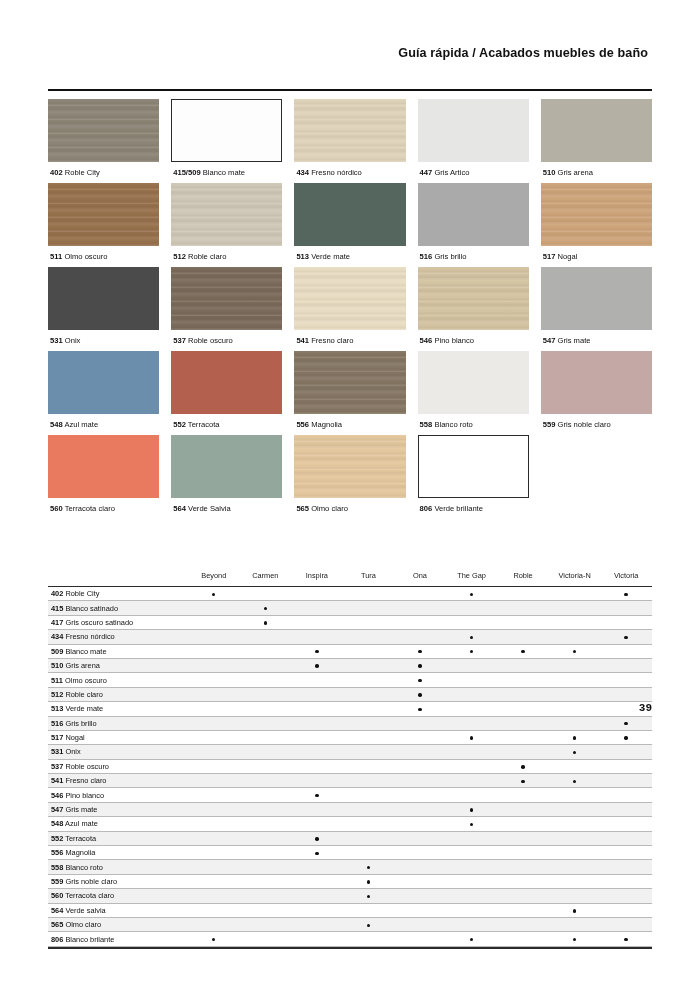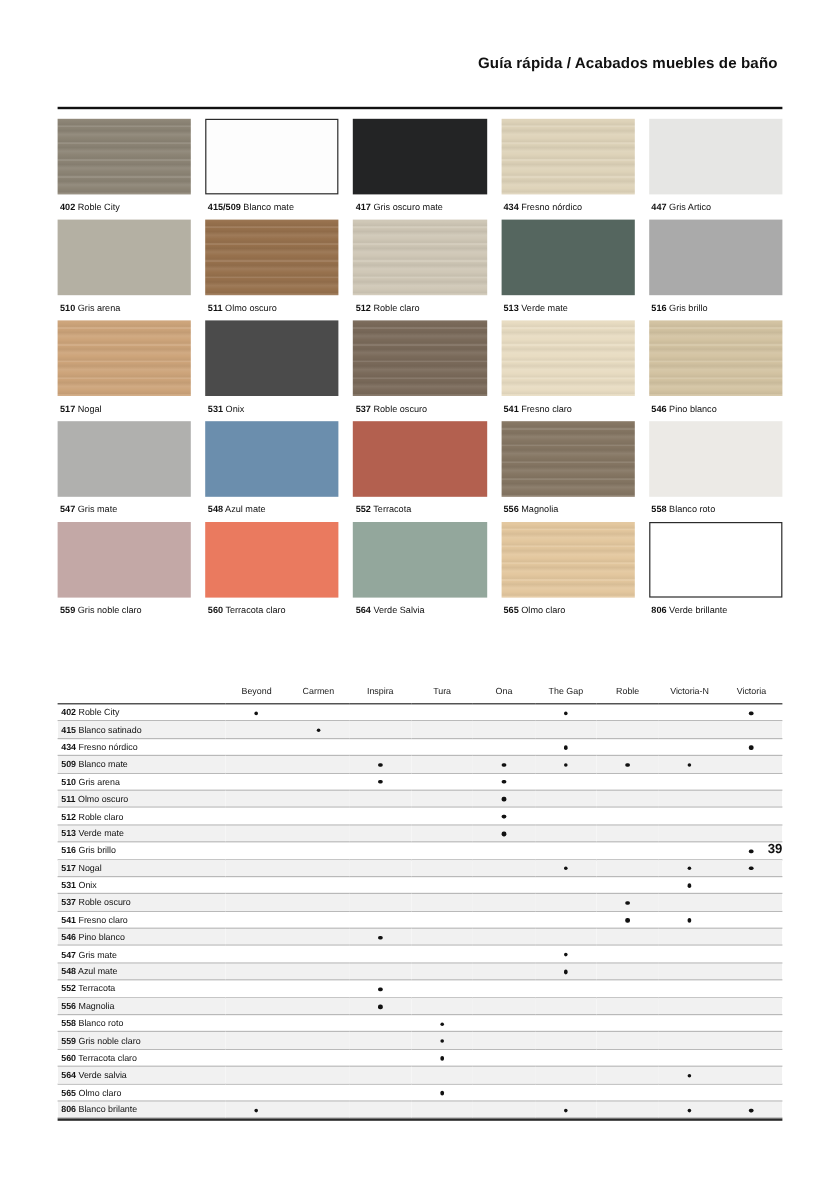--- a/index.html
+++ b/index.html
@@ -74,21 +74,21 @@
     display: inline-block; width: 3.4px; height: 3.4px;
     border-radius: 50%; background: #111; vertical-align: middle;
   }
   .table-bottom-rule {
     width: 100%; height: 1.8px; background: #2b2b2b; margin-top: 0px;
   }
 
   
   .footer {
     position: absolute; bottom: 36px; right: 48px;
-    font-size: 11px; font-weight: bold; color: #111;
+    font-size: 11px; font-weight: bold; color: #111; font-family: Liberation Mono, monospace;
   }
 </style>
 </head>
 <body>
 
 <div class="page">
 
   <div class="header">
     <div class="header-title">Guía rápida / Acabados muebles de baño</div>
   </div>
@@ -96,24 +96,20 @@
   <div class="rule-top"></div>
 
   <div class="swatch-grid">
       <div class="swatch-cell">
         <div class="swatch-chip" style="background: repeating-linear-gradient(0deg, rgba(255, 255, 255, 0.1) 0px, rgba(255, 255, 255, 0.1) 1px, rgba(0, 0, 0, 0.043) 2px, rgba(0, 0, 0, 0) 5px, rgba(255, 255, 255, 0.07) 8px, rgba(0, 0, 0, 0.05) 11px, rgba(255, 255, 255, 0) 14px) rgb(140, 132, 117);"></div>
         <div class="swatch-label"><b>402</b> <span>Roble City</span></div>
       </div>
       <div class="swatch-cell">
         <div class="swatch-chip outlined" style="background: rgb(253, 253, 253);"></div>
         <div class="swatch-label"><b>415/509</b> <span>Blanco mate</span></div>
-      </div>
-      <div class="swatch-cell">
-        <div class="swatch-chip" style="background: rgb(35, 36, 37);"></div>
-        <div class="swatch-label"><b>417</b> <span>Gris oscuro mate</span></div>
       </div>
       <div class="swatch-cell">
         <div class="swatch-chip" style="background: repeating-linear-gradient(0deg, rgba(255, 255, 255, 0.1) 0px, rgba(255, 255, 255, 0.1) 1px, rgba(0, 0, 0, 0.043) 2px, rgba(0, 0, 0, 0) 5px, rgba(255, 255, 255, 0.07) 8px, rgba(0, 0, 0, 0.05) 11px, rgba(255, 255, 255, 0) 14px) rgb(222, 211, 185);"></div>
         <div class="swatch-label"><b>434</b> <span>Fresno nórdico</span></div>
       </div>
       <div class="swatch-cell">
         <div class="swatch-chip" style="background: rgb(230, 230, 228);"></div>
         <div class="swatch-label"><b>447</b> <span>Gris Artico</span></div>
       </div>
       <div class="swatch-cell">
@@ -233,20 +229,32 @@
             <td><span class="dot"></span></td>
             <td></td>
             <td></td>
             <td></td>
             <td></td>
             <td></td>
             <td></td>
             <td></td>
           </tr>
           <tr>
+            <td class="name"><b>417</b> <span>Gris oscuro satinado</span></td>
+            <td></td>
+            <td><span class="dot"></span></td>
+            <td></td>
+            <td></td>
+            <td></td>
+            <td></td>
+            <td></td>
+            <td></td>
+            <td></td>
+          </tr>
+          <tr>
             <td class="name"><b>434</b> <span>Fresno nórdico</span></td>
             <td></td>
             <td></td>
             <td></td>
             <td></td>
             <td></td>
             <td><span class="dot"></span></td>
             <td></td>
             <td></td>
             <td><span class="dot"></span></td>

